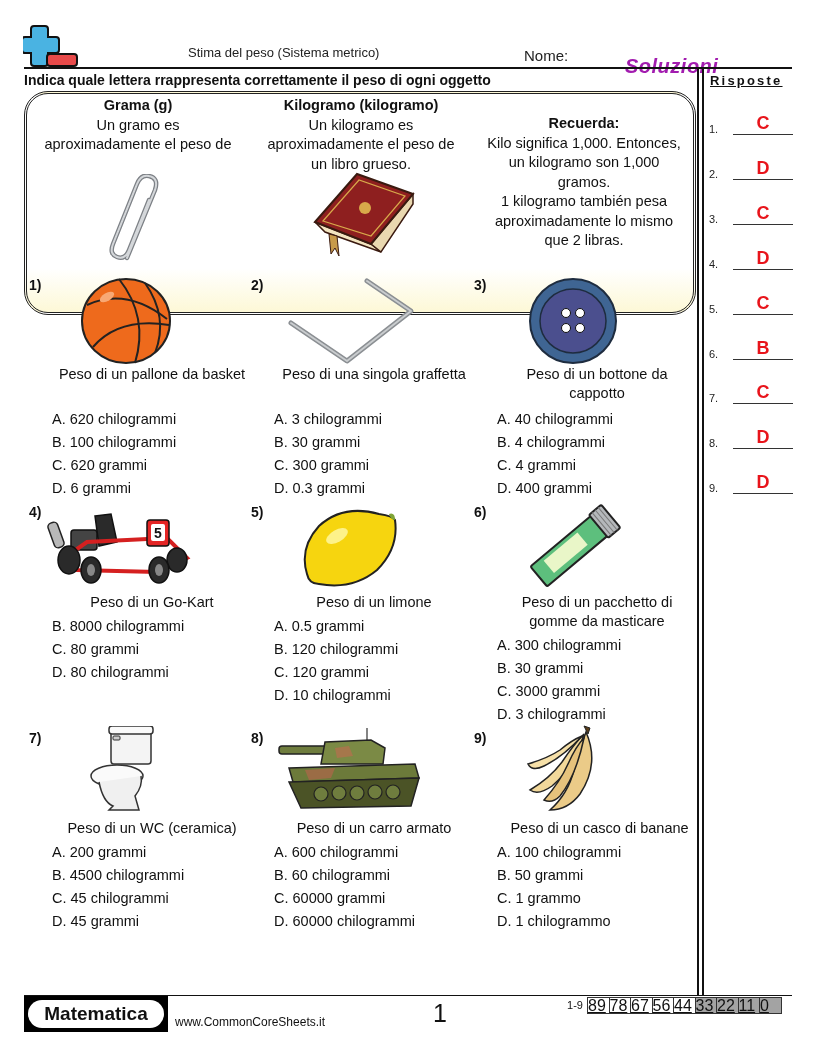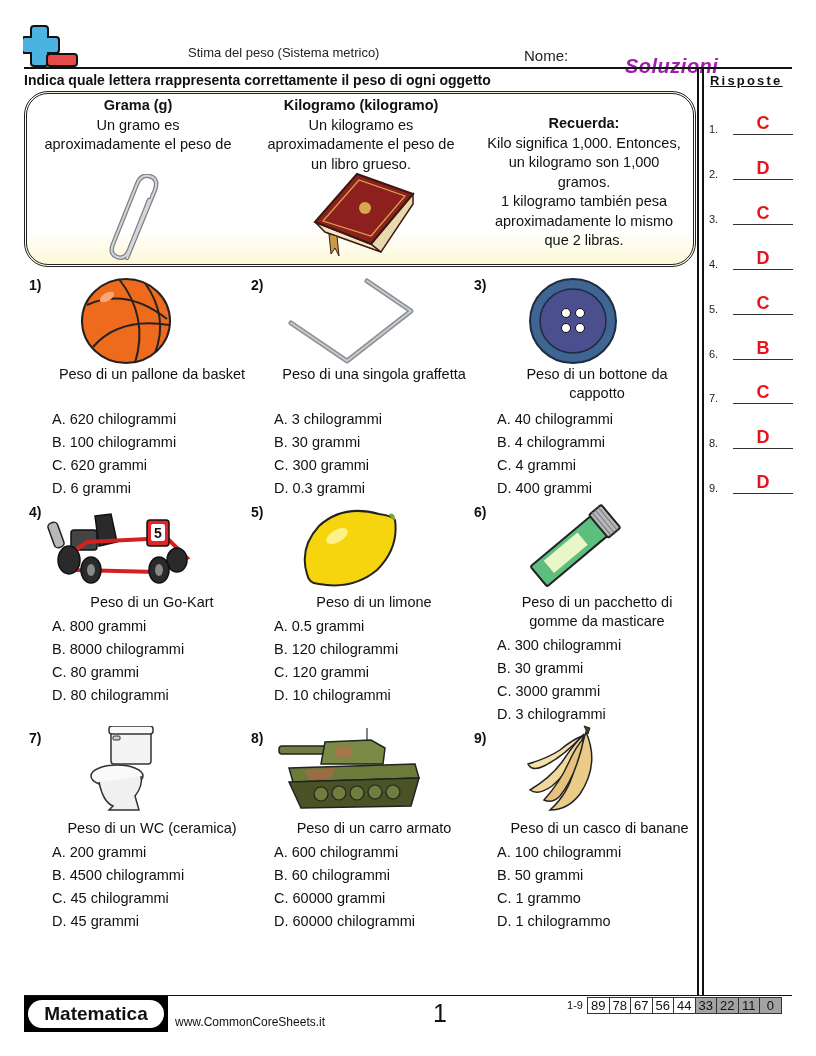--- a/index.html
+++ b/index.html
@@ -17,21 +17,21 @@
 
   .vdivider { position: absolute; left: 697px; top: 68px; width: 7px; height: 927px; border-left: 2px solid #111; border-right: 2px solid #111; }
 
   .answers-title { position: absolute; left: 710px; top: 73px; font-size: 13px; font-weight: bold; letter-spacing: 2.2px; text-decoration: underline; color: #111; }
   .answer-row { position: absolute; left: 709px; width: 84px; height: 20px; }
   .answer-num { position: absolute; left: 0; bottom: 0; font-size: 11px; color: #222; }
   .answer-line { position: absolute; left: 24px; bottom: 0; width: 60px; height: 1px; background: #333; }
   .answer-val { position: absolute; left: 24px; width: 60px; bottom: 1px; text-align: center; font-size: 18px; font-weight: bold; color: #e8141b; }
 
   .ref-box {
-    position: absolute; left: 24px; top: 91px; width: 672px; height: 176px;
+    position: absolute; left: 24px; top: 91px; width: 672px; height: 224px;
     border: 3px double #222; border-radius: 24px;
     background: linear-gradient(to bottom, #ffffff 0%, #ffffff 80%, #fdf8d6 100%);
     overflow: hidden;
   }
   .ref-col { position: absolute; top: 2px; text-align: center; font-size: 14.5px; line-height: 19.5px; color: #111; }
   .ref-col .h { font-weight: bold; }
   .ref-col1 { left: 5px; width: 212px; }
   .ref-col2 { left: 228px; width: 212px; }
   .ref-col3 { left: 448px; width: 218px; top: 20px; }
   .ref-img { position: absolute; }
@@ -44,21 +44,21 @@
   .q-opt { font-size: 14.5px; height: 23px; line-height: 23px; color: #111; }
 
   .footer-rule { position: absolute; left: 24px; top: 995px; width: 768px; height: 1px; background: #111; }
   .brand-box { position: absolute; left: 24px; top: 996px; width: 144px; height: 36px; background: #000; }
   .brand-pill { position: absolute; left: 4px; top: 4px; width: 136px; height: 28px; border-radius: 14px; background: #fff; text-align: center; line-height: 28px; font-size: 19px; font-weight: bold; color: #111; }
   .site { position: absolute; left: 175px; top: 1015px; font-size: 12px; color: #111; }
   .page-num { position: absolute; left: 433px; top: 999px; font-size: 25px; color: #111; }
 
   .score-label { position: absolute; left: 550px; top: 997px; width: 38px; text-align: right; padding-right: 5px; font-size: 11px; line-height: 17px; color: #111; }
   .score-table { position: absolute; left: 588px; top: 997px; display: flex; }
-  .score-cell { width: 22.5px; height: 17px; border: 1px solid #333; margin-left: -1px; font-size: 13px; line-height: 15px; text-align: center; color: #111; background: #fff; }
+  .score-cell { width: 22.5px; height: 17px; border: 1px solid #333; margin-left: -1px; font-size: 16px; line-height: 15px; text-align: left; color: #111; background: #fff; text-decoration: underline; }
   .score-cell.hl { background: #a3a3a3; }
 </style>
 </head>
 <body>
 
 <svg class="logo" viewBox="0 0 56 44">
   <path d="M11 2 h11 a3 3 0 0 1 3 3 v8 h8 a3 3 0 0 1 3 3 v10 a3 3 0 0 1 -3 3 h-8 v10 a3 3 0 0 1 -3 3 h-11 a3 3 0 0 1 -3 -3 v-10 h-6 a3 3 0 0 1 -3 -3 v-10 a3 3 0 0 1 3 -3 h6 v-8 a3 3 0 0 1 3 -3z" fill="#4ab3e2" stroke="#111" stroke-width="2"></path>
   <rect x="24" y="30" width="30" height="12" rx="3" fill="#e84a4a" stroke="#111" stroke-width="2"></rect>
 </svg>
 <div class="title">Stima del peso (Sistema metrico)</div>
@@ -169,21 +169,20 @@
     <text x="111" y="30" font-size="14" font-weight="bold" text-anchor="middle" fill="#111" font-family="Liberation Sans, sans-serif">5</text>
     <ellipse cx="22" cy="52" rx="11" ry="14" fill="#2a2a2a" stroke="#111" stroke-width="1.5"></ellipse>
     <ellipse cx="130" cy="52" rx="10" ry="12" fill="#2a2a2a" stroke="#111" stroke-width="1.5"></ellipse>
     <ellipse cx="44" cy="62" rx="10" ry="13" fill="#2a2a2a" stroke="#111" stroke-width="1.5"></ellipse>
     <ellipse cx="112" cy="62" rx="10" ry="13" fill="#2a2a2a" stroke="#111" stroke-width="1.5"></ellipse>
     <ellipse cx="44" cy="62" rx="4" ry="6" fill="#888"></ellipse>
     <ellipse cx="112" cy="62" rx="4" ry="6" fill="#888"></ellipse>
   </svg>
   <div class="q-text" style="top:89px">Peso di un Go-Kart</div>
   <div class="q-opts" style="top:111px">
-    <div class="q-opt">A. 800 grammi</div>
     <div class="q-opt">B. 8000 chilogrammi</div>
     <div class="q-opt">C. 80 grammi</div>
     <div class="q-opt">D. 80 chilogrammi</div>
   </div>
 </div>
 
 <div class="q" style="left:251px;top:504px;height:220px">
   <div class="q-num">5)</div>
   <svg class="q-img" style="left:48px;top:4px;width:100px;height:80px" viewBox="0 0 100 80">
     <path d="M8 66 Q0 40 20 18 Q44 -4 80 6 Q94 8 96 12 Q100 40 78 62 Q54 82 20 76 Q10 76 8 66 Z" fill="#f6d50f" stroke="#222" stroke-width="2"></path>

